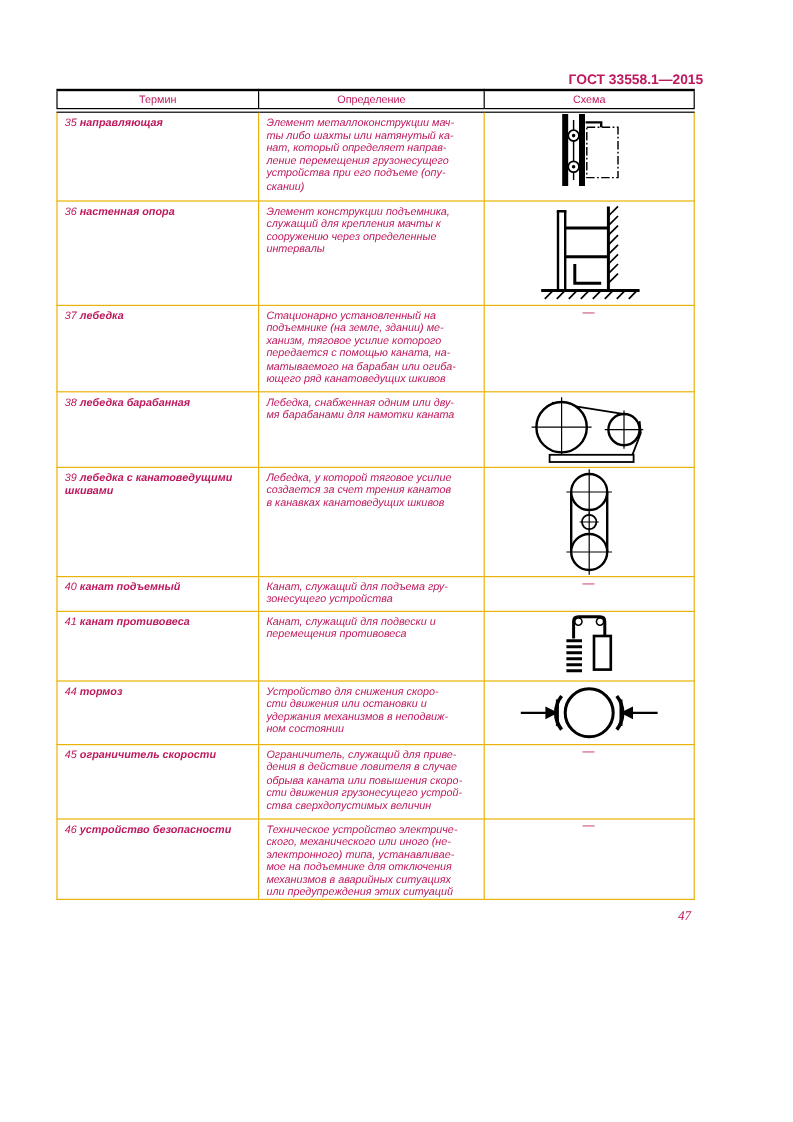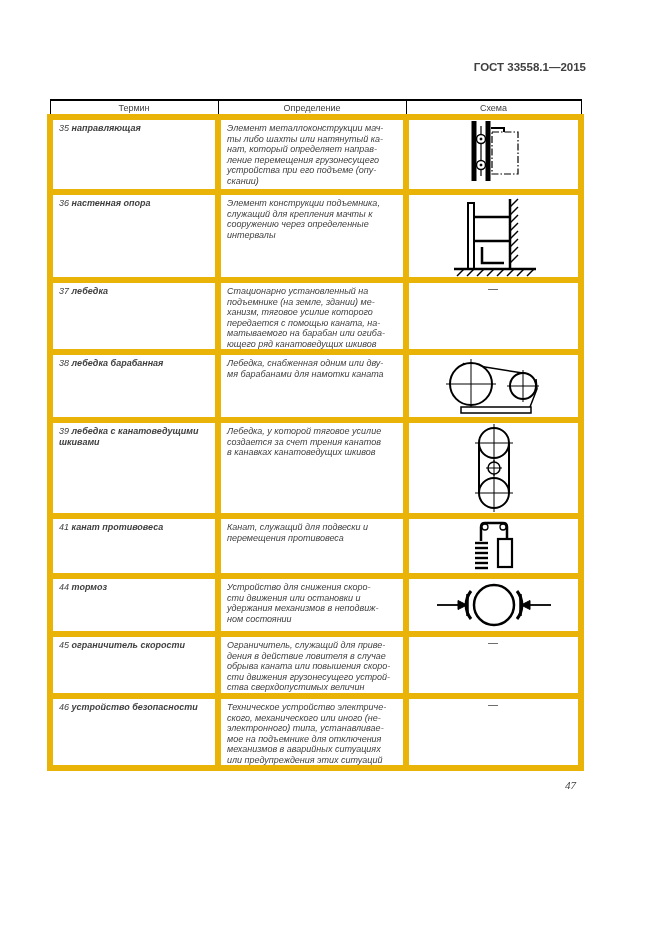--- a/index.html
+++ b/index.html
@@ -1,20 +1,20 @@
 <!DOCTYPE html>
 <html><head>
 <meta charset="utf-8">
 <style>
   * { margin: 0; padding: 0; box-sizing: border-box; }
   html, body { background: #888; }
   .page {
     width: 661px; height: 935px;
     background: #fff;
-    color: #404040;
+    color: #be185d;
     font-family: "Liberation Sans", "DejaVu Sans", sans-serif;
     position: relative;
     padding: 60px 83px 0 47px;
     overflow: hidden;
   }
   .doc-code {
     text-align: right;
     font-weight: bold;
     font-size: 11.5px;
     line-height: 14px;
@@ -27,36 +27,35 @@
     margin-top: 18px;
     margin-bottom: 7px;
   }
   table.terms {
     width: 531px;
     border-collapse: collapse;
     table-layout: fixed;
     border: 1.5px solid #000;
     border-top-width: 2.2px;
     border-bottom-width: 1.8px;
-    margin-top: 25px;
   }
   col.c-term { width: 168px; }
   col.c-def  { width: 188px; }
   col.c-schema { width: 175px; }
   table.terms th {
     font-weight: normal;
     font-size: 9px;
     text-align: center;
     vertical-align: middle;
     height: 17px;
     border: 1px solid #000;
     border-bottom: 4px double #000;
   }
   table.terms td {
-    border: 6px solid #eab308;
+    border: 1px solid #eab308;
     font-size: 9px;
     vertical-align: top;
   }
   td.term { padding: 3px 5px 0 6px; line-height: 11px; }
   .num { font-style: italic; }
   .term-text { font-weight: bold; font-style: italic; }
   .term-text.upright { font-style: normal; }
   td.def {
     padding: 3px 4px 0 6px;
     font-style: italic;
@@ -218,20 +217,26 @@
             <circle cx="32" cy="70" r="15" fill="#fff" stroke-width="2"></circle>
             <line x1="32" y1="51" x2="32" y2="89" stroke-width="1"></line>
             <line x1="13" y1="70" x2="51" y2="70" stroke-width="1"></line>
             <circle cx="32" cy="45" r="6" fill="#fff" stroke-width="1.5"></circle>
             <line x1="32" y1="37" x2="32" y2="53" stroke-width="1"></line>
             <line x1="24" y1="45" x2="40" y2="45" stroke-width="1"></line>
           </svg>
         </td>
       </tr>
 
+      <tr class="r5">
+        <td class="term"><span class="num">40</span> <span class="term-text">канат подъемный</span></td>
+        <td class="def">Канат, служащий для подъема гру-
+зонесущего устройства</td>
+        <td class="schema"><span class="dash">—</span></td>
+      </tr>
 
       <tr class="r6">
         <td class="term"><span class="num">41</span> <span class="term-text">канат противовеса</span></td>
         <td class="def">Канат, служащий для подвески и
 перемещения противовеса</td>
         <td class="schema">
           <svg class="schema-draw" width="46" height="54" viewBox="0 0 46 54">
             <path d="M10,22 L10,8 Q10,4 14,4 L32,4 Q36,4 36,8 L36,20" fill="none" stroke-width="2.5"></path>
             <circle cx="14" cy="8" r="3" fill="#fff" stroke-width="1.3"></circle>
             <circle cx="32" cy="8" r="3" fill="#fff" stroke-width="1.3"></circle>

